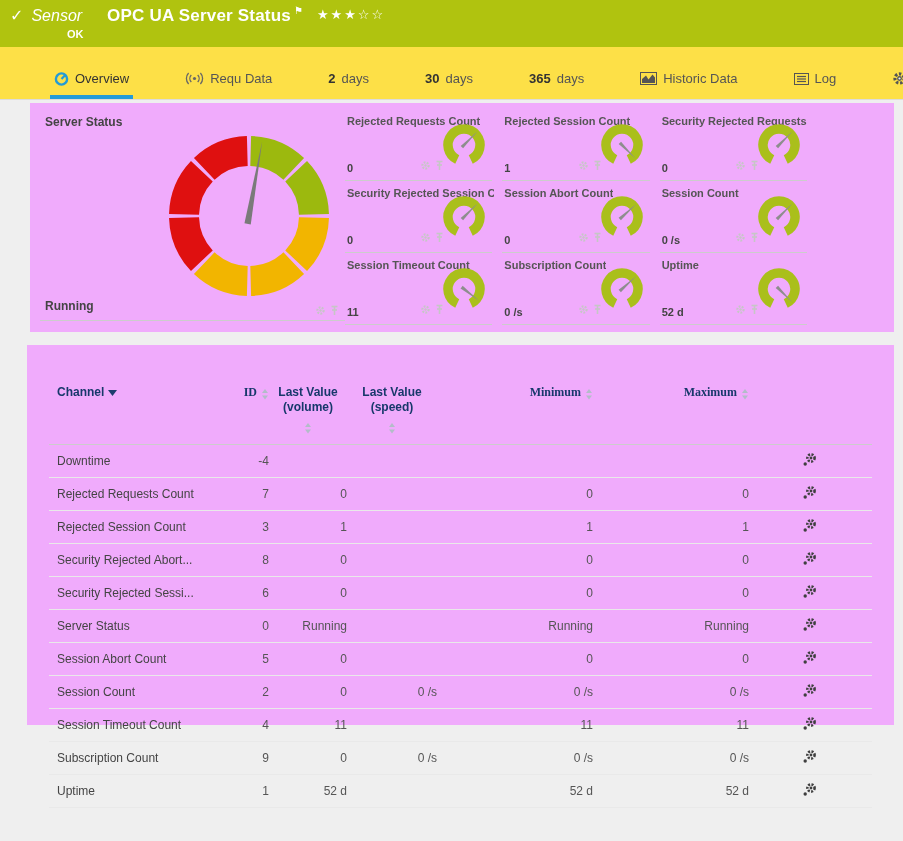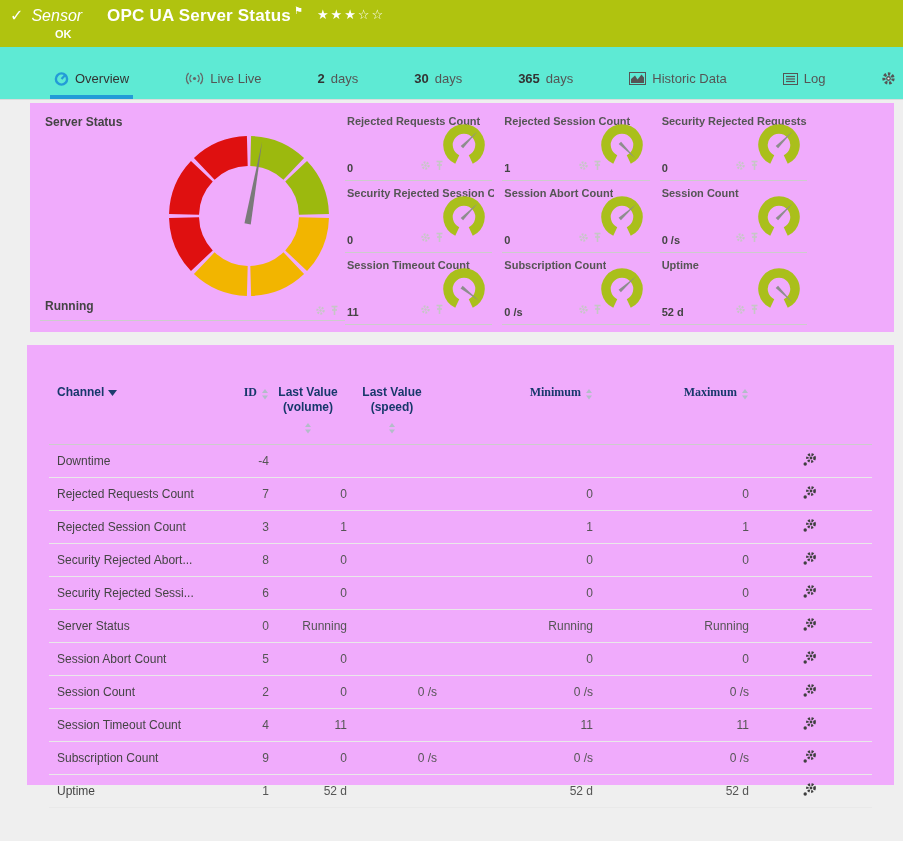--- a/index.html
+++ b/index.html
@@ -15,35 +15,35 @@
   body{background:#efefef;font-family:"Liberation Sans","DejaVu Sans",sans-serif;color:#444;}
 
   
   .topbar{position:relative;height:47px;background:var(--status-green);color:#fff;}
   .topbar-line{position:absolute;left:10px;top:6px;display:flex;align-items:baseline;}
   .check{font-size:16px;font-weight:bold;margin-right:8px;}
   .sensor-word{font-style:italic;font-size:16px;margin-right:25px;}
   .sensor-title{font-weight:bold;font-size:17px;letter-spacing:.2px;}
   .flag{font-size:10px;position:relative;top:-7px;margin-left:3px;}
   .stars{font-size:13px;margin-left:14px;letter-spacing:2px;position:relative;top:-2px;}
-  .ok-text{position:absolute;left:55px;top:28px;font-size:11px;font-weight:bold;}
+  .ok-text{position:absolute;left:67px;top:28px;font-size:11px;font-weight:bold;}
 
   
   .tabbar{height:53px;display:flex;align-items:flex-end;justify-content:space-between;
-          padding:0 10px 0 50px;border-bottom:1px solid #dcdcdc;background:#5eead4;gap:48px;}
+          padding:0 10px 0 50px;border-bottom:1px solid #dcdcdc;background:#fde047;gap:48px;}
   .tab{display:flex;align-items:center;gap:6px;font-size:13px;color:#555;
        padding:0 4px 13px 4px;cursor:pointer;white-space:nowrap;}
   .tab.active{color:#333;border-bottom:4px solid var(--accent-blue);padding-bottom:9px;}
   .tab .num{font-weight:bold;color:#333;}
   .tab svg{display:block;}
 
   
   .card{background:#f0abfc;margin:0 9px 0 30px;}
   .card-gauges{margin-top:3px;height:229px;position:relative;}
-  .card-table{margin-top:13px;height:440px;margin-left:27px;}
+  .card-table{margin-top:13px;height:380px;margin-left:27px;}
 
   
   .panel-title{position:absolute;left:15px;top:12px;font-size:12px;font-weight:bold;color:#444;}
   .main-gauge-svg{position:absolute;left:131px;top:25px;}
   .running-row{position:absolute;left:10px;top:190px;width:305px;height:28px;
                border-bottom:1px solid #ccc;}
   .running-label{position:absolute;left:5px;top:6px;font-size:12px;font-weight:bold;color:#444;}
   .running-icons{position:absolute;right:4px;top:9px;}
 
   
@@ -95,21 +95,21 @@
     <span>Overview</span>
   </div>
   <div class="tab">
     <svg width="19" height="13" viewBox="0 0 19 13">
       <circle cx="9.5" cy="6.5" r="1.6" fill="#666"></circle>
       <path d="M6.3,3 a5,5 0 0 0 0,7" fill="none" stroke="#666" stroke-width="1.3"></path>
       <path d="M3.6,1 a8,8 0 0 0 0,11" fill="none" stroke="#666" stroke-width="1.3"></path>
       <path d="M12.7,3 a5,5 0 0 1 0,7" fill="none" stroke="#666" stroke-width="1.3"></path>
       <path d="M15.4,1 a8,8 0 0 1 0,11" fill="none" stroke="#666" stroke-width="1.3"></path>
     </svg>
-    <span>Live Live</span>
+    <span>Requ Data</span>
   </div>
   <div class="tab">
     <span class="num">2</span>
     <span>days</span>
   </div>
   <div class="tab">
     <span class="num">30</span>
     <span>days</span>
   </div>
   <div class="tab">

